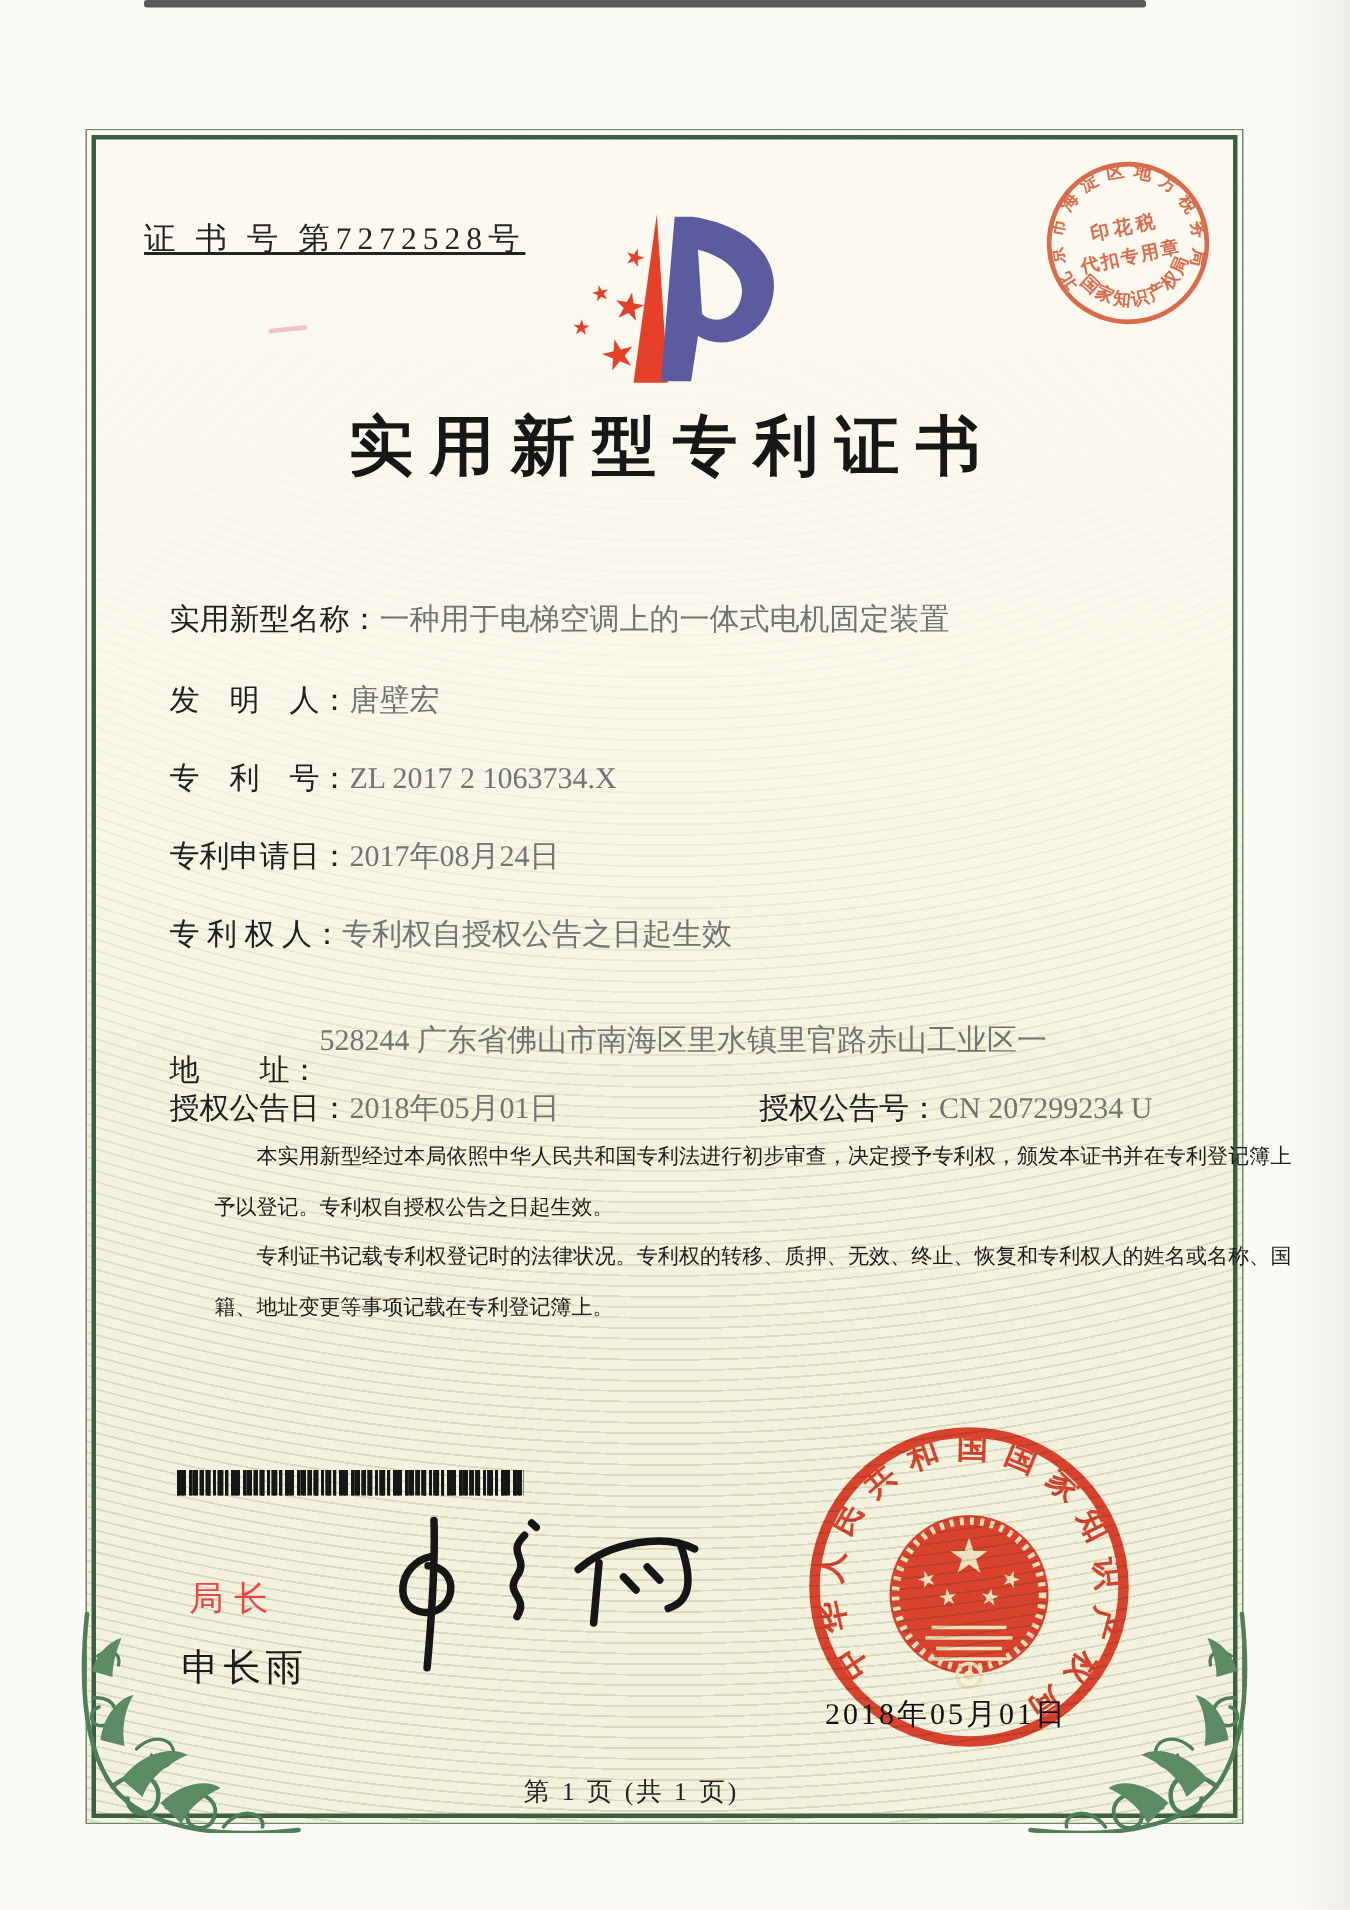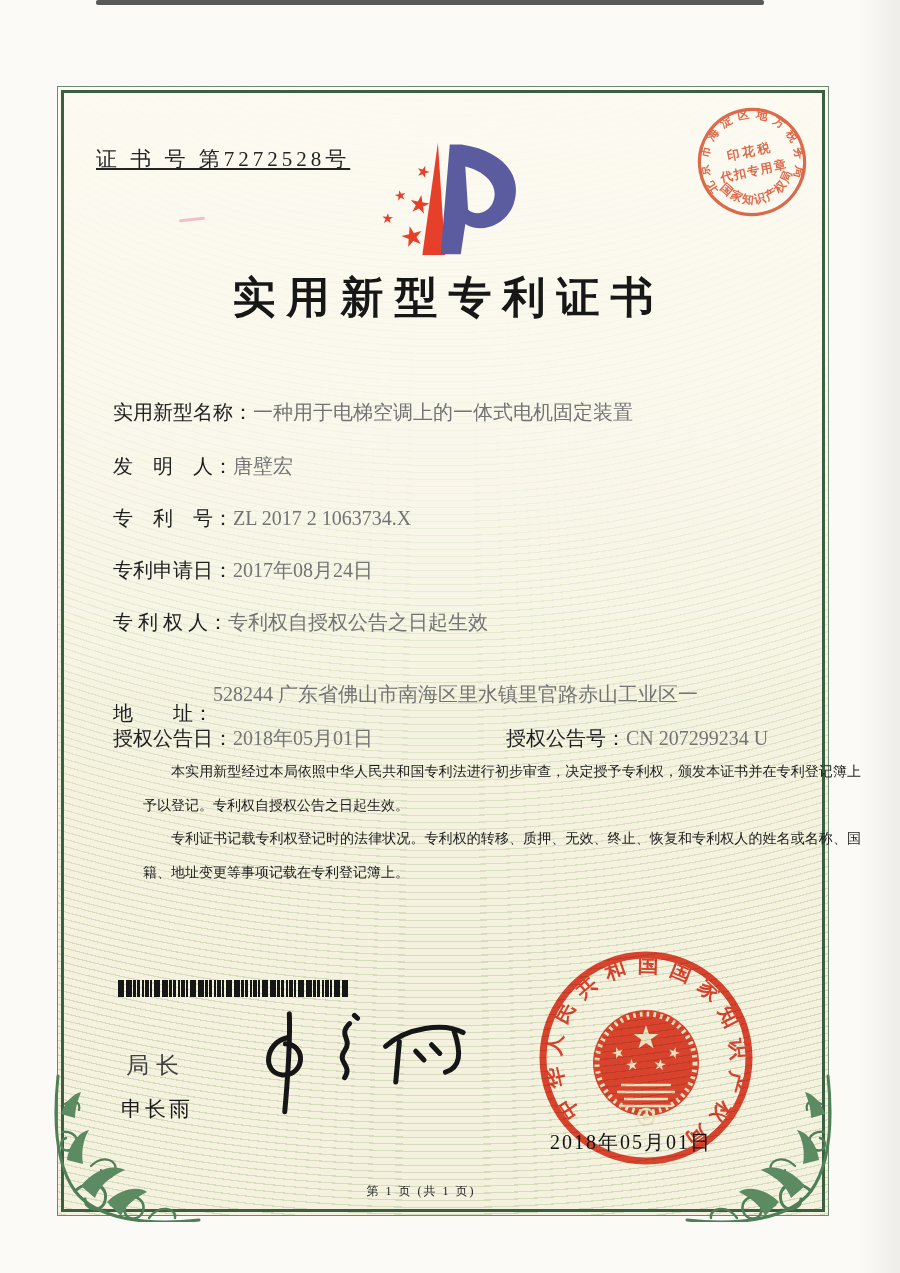--- a/index.html
+++ b/index.html
@@ -47,30 +47,30 @@
 
   .barcode{
     position:absolute;left:60px;top:893px;width:231px;height:17px;
     background-image:
       repeating-linear-gradient(90deg,#161616 0 2px,rgba(0,0,0,0) 2px 4px),
       repeating-linear-gradient(90deg,#161616 0 3px,rgba(0,0,0,0) 3px 9px),
       repeating-linear-gradient(90deg,#161616 0 1px,rgba(0,0,0,0) 1px 6px);
     background-position:0 0,1px 0,3px 0;
   }
 
-  .juzhang{position:absolute;left:68px;top:963px;font-size:23px;letter-spacing:7px;font-family:Liberation Sans, sans-serif;color:#404040;}
-  .shenname{position:absolute;left:63px;top:1008px;font-size:21px;letter-spacing:3px;font-family:"Liberation Sans","DejaVu Sans",sans-serif;color:#1a1a1a;}
+  .juzhang{position:absolute;left:68px;top:963px;font-size:23px;letter-spacing:7px;font-family:Liberation Sans, sans-serif;color:#ef4444;}
+  .shenname{position:absolute;left:63px;top:1008px;font-size:25px;letter-spacing:3px;font-family:"Liberation Sans","DejaVu Sans",sans-serif;color:#1a1a1a;}
   .signature{position:absolute;left:190px;top:916px;width:235px;height:115px;transform:rotate(-2deg);}
 
   .seal{position:absolute;left:473px;top:856px;width:230px;height:230px;mix-blend-mode:multiply;opacity:.95;}
   .seal-date{position:absolute;left:483px;top:1042px;width:180px;text-align:center;font-size:20px;letter-spacing:2px;color:#121212;z-index:5;}
 
   .stamp{position:absolute;left:633px;top:14px;width:122px;height:122px;transform:rotate(-12deg);opacity:.92;mix-blend-mode:multiply;}
 
-  .footer{position:absolute;left:0;right:44px;top:1096px;text-align:center;font-size:12px;letter-spacing:2px;color:#222;}
+  .footer{position:absolute;left:0;right:44px;top:1096px;text-align:center;font-size:17px;letter-spacing:2px;color:#222;}
 
   .orn{position:absolute;width:150px;height:148px;}
   .orn-left{left:-7px;bottom:-7px;}
   .orn-right{right:-7px;bottom:-7px;transform:scaleX(-1);}
 </style>
 </head>
 <body>
 
 <div class="scan-edge-top"></div>
 <div class="scan-shadow-right"></div>

